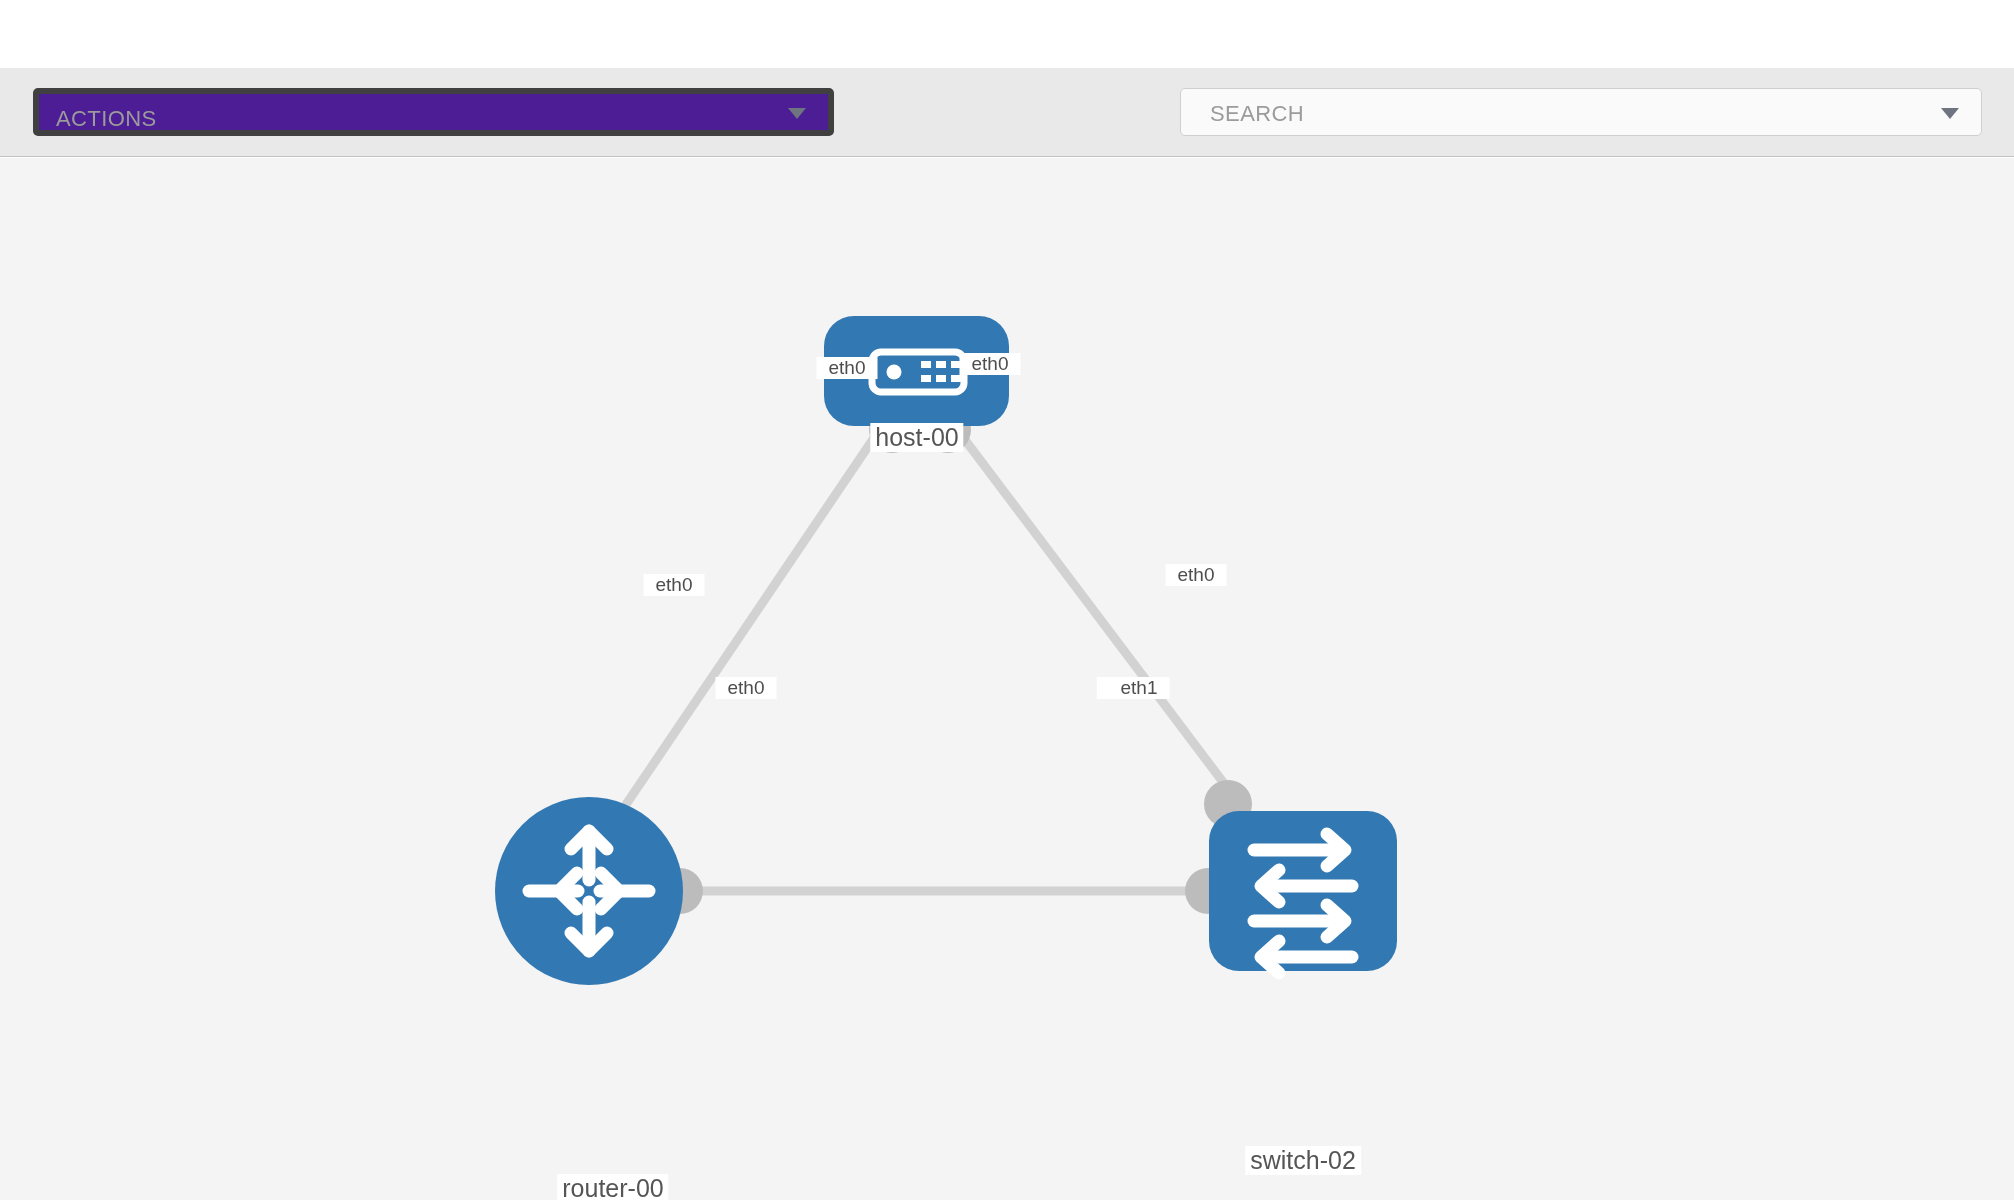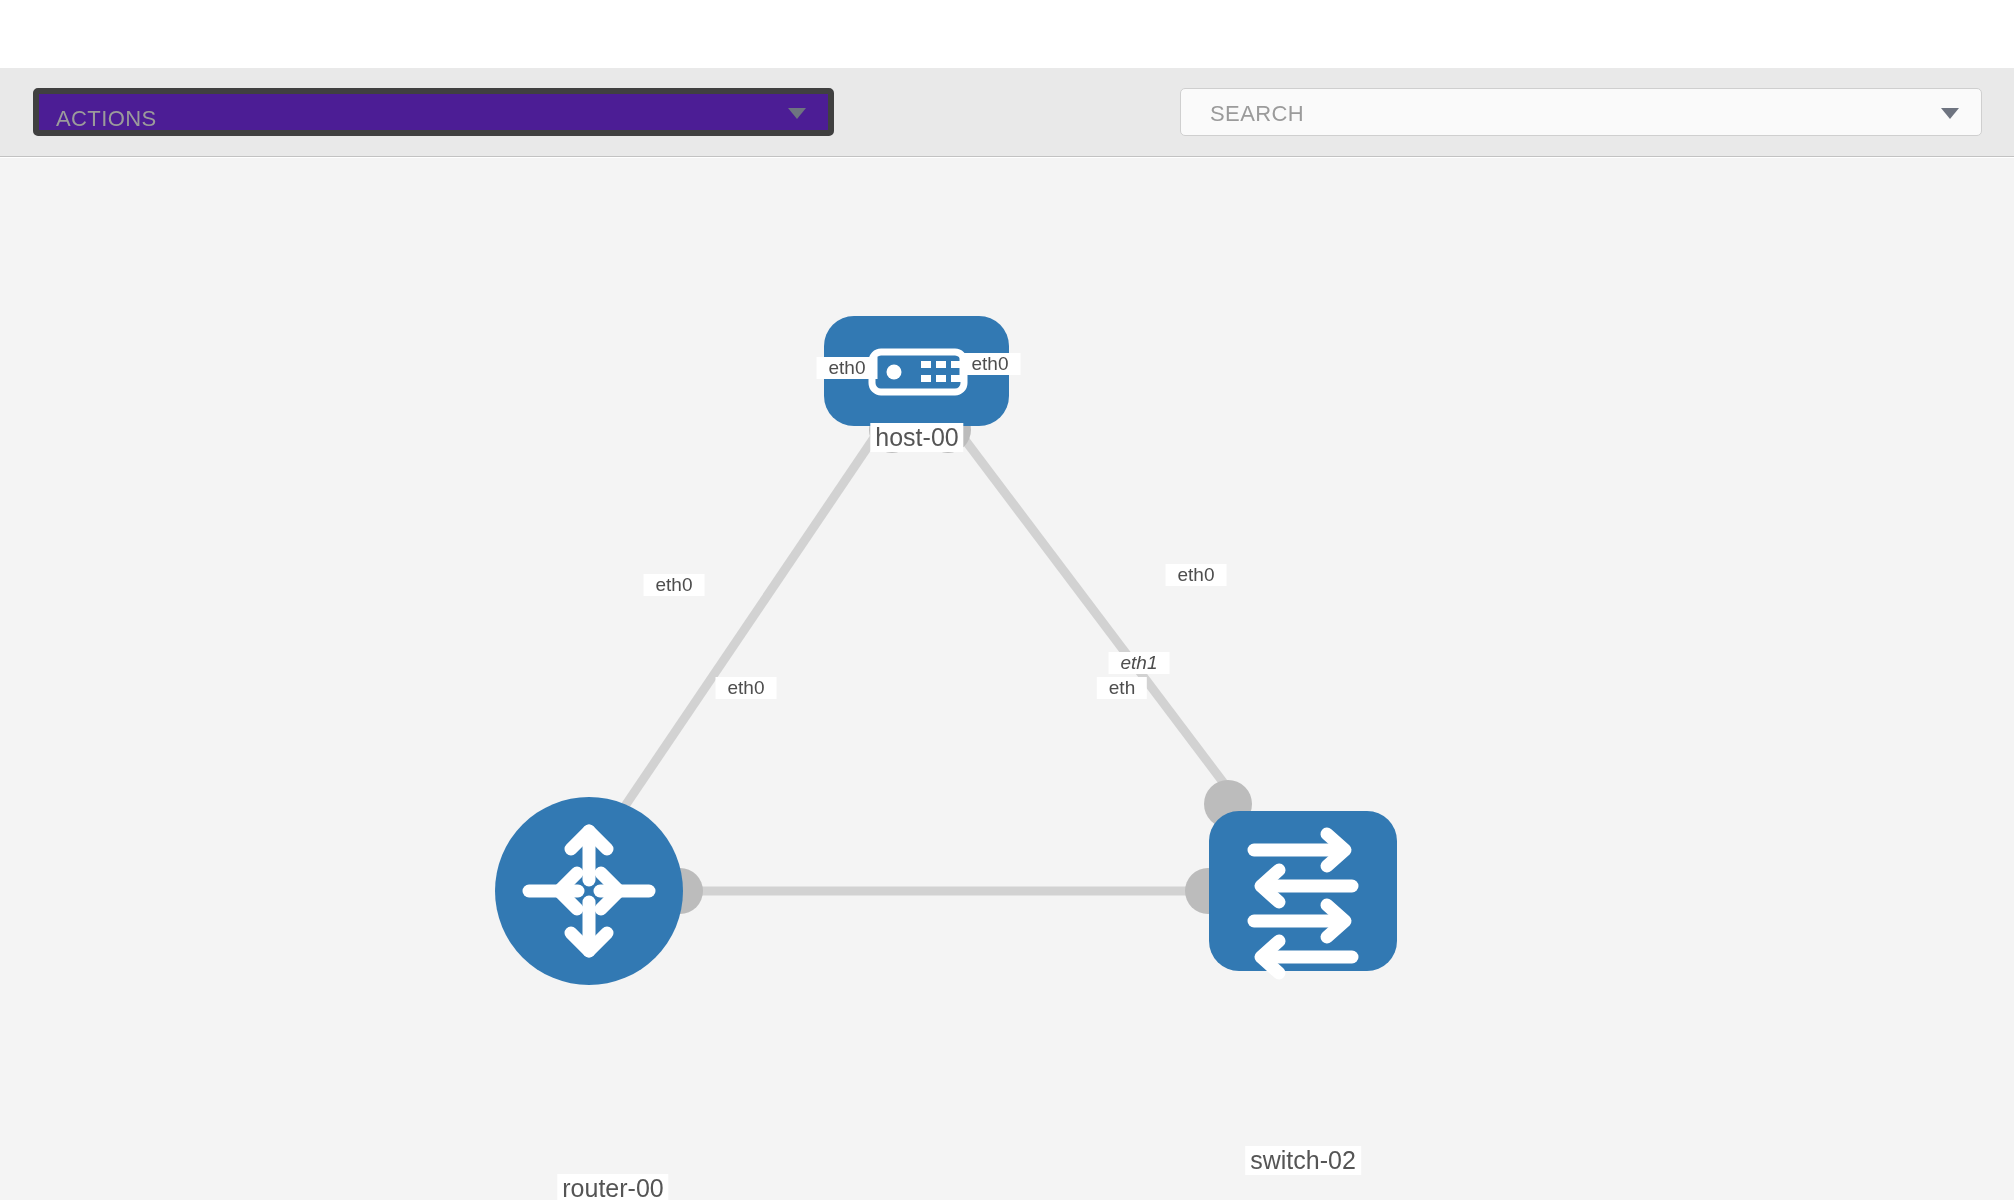--- a/index.html
+++ b/index.html
@@ -245,21 +245,21 @@
       </g>
 
     </svg>
 
     <span class="iface-label" style="left:847px; top:199px;">eth0</span>
     <span class="iface-label" style="left:990px; top:195px;">eth0</span>
     <span class="iface-label" style="left:674px; top:416px;">eth0</span>
     <span class="iface-label" style="left:1196px; top:406px;">eth0</span>
     <span class="iface-label" style="left:746px; top:519px;">eth0</span>
     <span class="iface-label" style="left:1122px; top:519px;">eth</span>
-    <span class="iface-label" style="left:1139px; top:494px;font-style:italic;">eth1</span>
+    <span class="iface-label" style="left:1139px; top:519px;">eth1</span>
 
     <span class="node-label" style="left:917px; top:265px;">host-00</span>
     <span class="node-label" style="left:613px; top:988px;margin-top:28px;">router-00</span>
     <span class="node-label" style="left:1303px; top:988px;">switch-02</span>
 
   </div>
 
 </div>
 
 </body></html>

